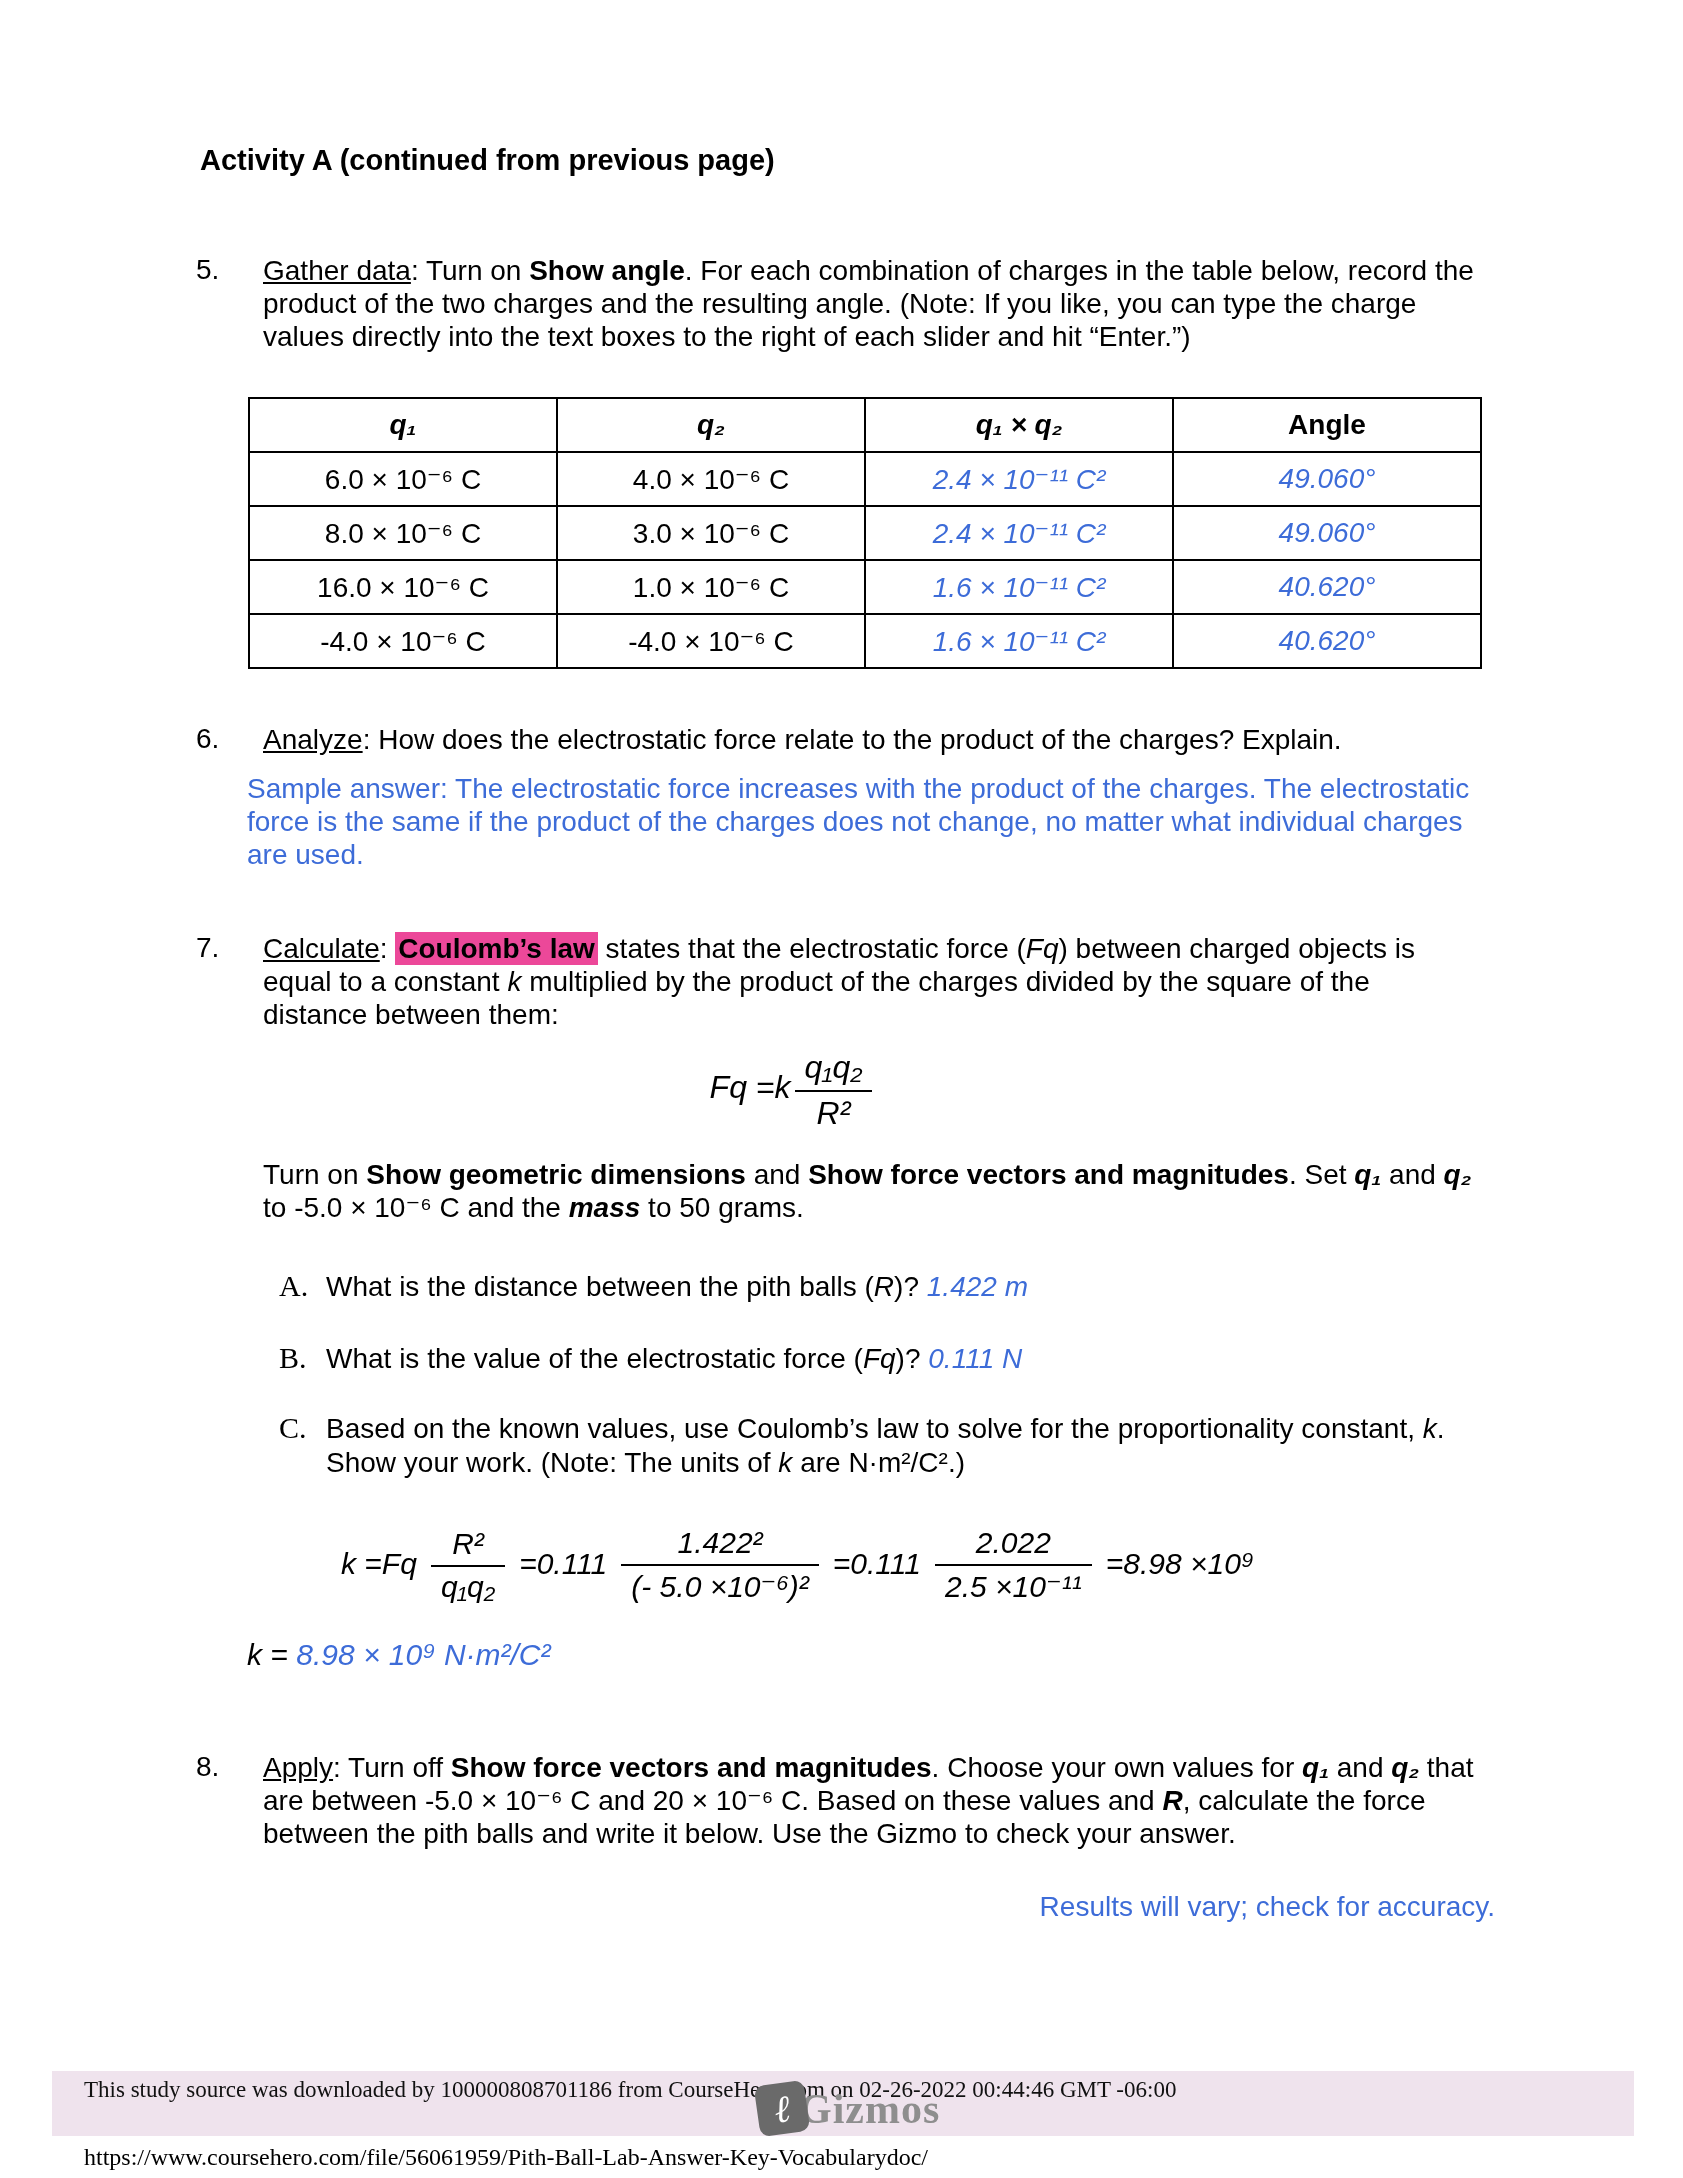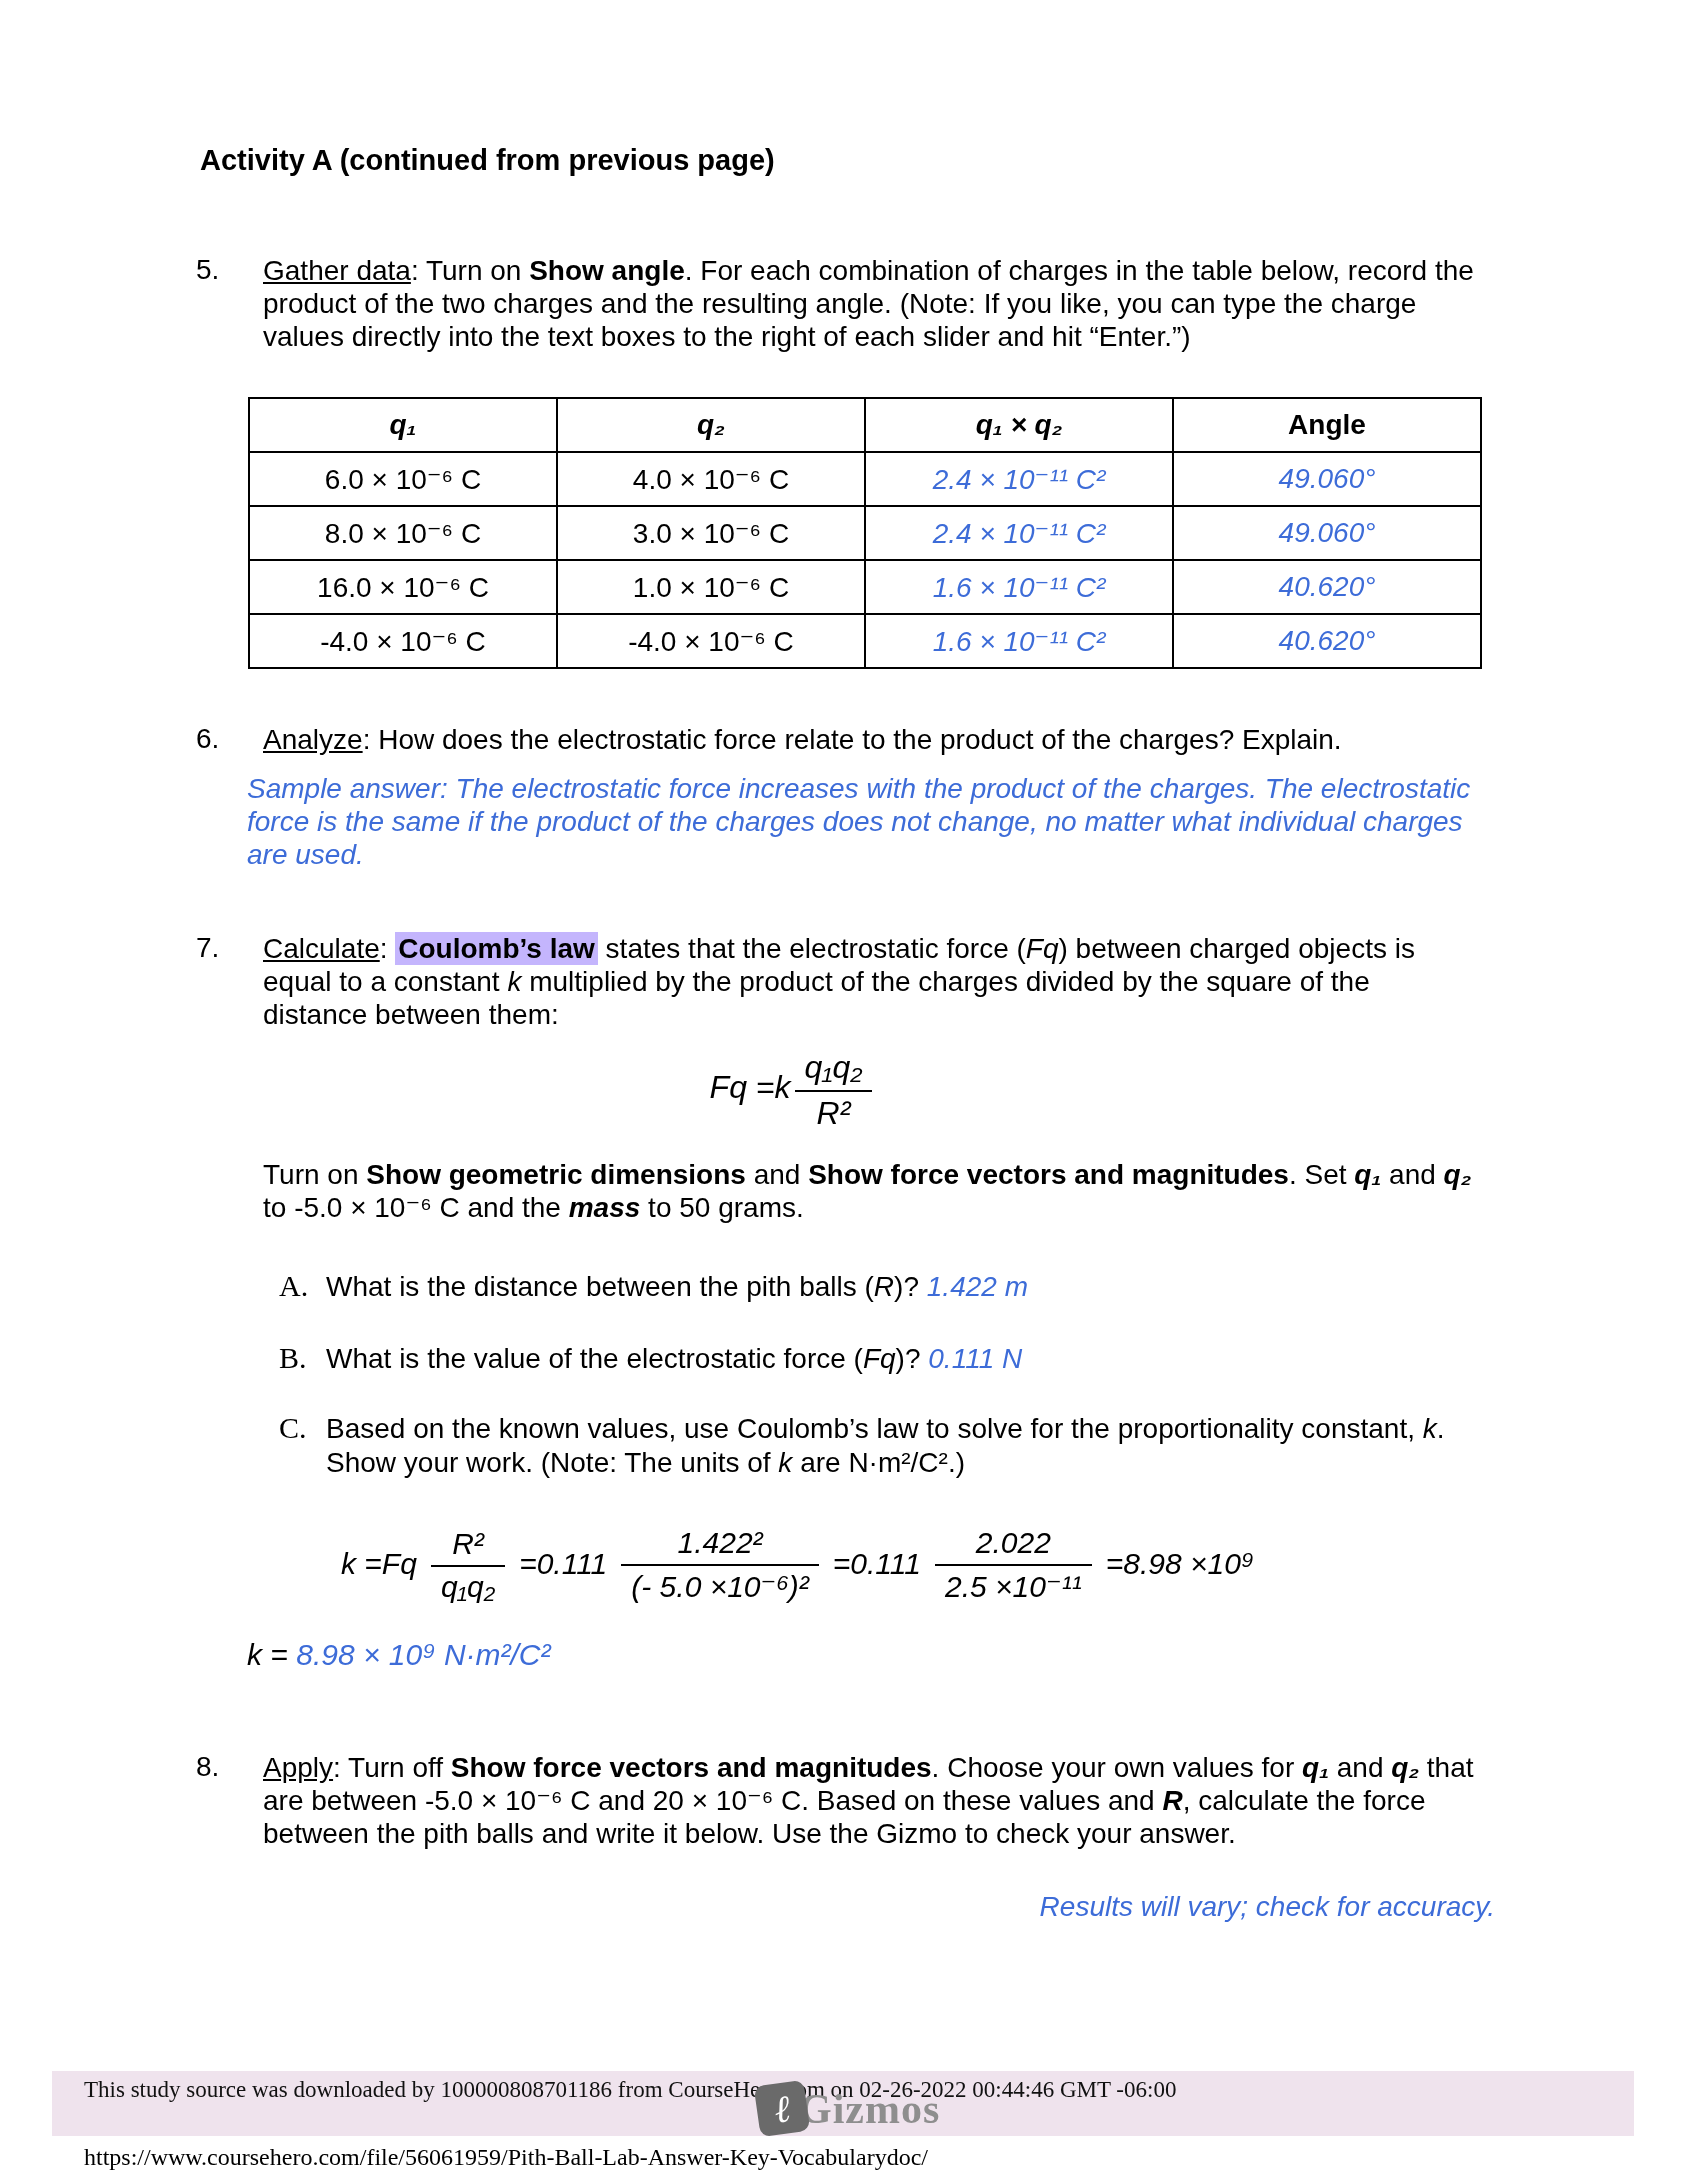--- a/index.html
+++ b/index.html
@@ -11,23 +11,23 @@
   .content{padding:144px 188px 0 196px;}
   .title{font-weight:bold;font-size:29px;margin:0 0 77px 4px;}
   .item{position:relative;padding-left:51px;}
   .num{position:absolute;left:0;top:0;}
   .para{margin:16px;line-height:33px;}
   .ul{text-decoration:underline;}
   .b{font-weight:bold;}
   .i{font-style:italic;}
   .bi{font-weight:bold;font-style:italic;}
   .blue{color:#3d6cd8;font-style:italic;}
-  .hl{background:#c4b5fd;font-weight:bold;padding:1px 3px;}
+  .hl{background:#ec4899;font-weight:bold;padding:1px 3px;}
   .mt55{margin-top:54px;} .mt62{margin-top:61px;} .mt80{margin-top:79px;}
-  .ans{margin:14px 0 0 0;line-height:33px;color:#3d6cd8;font-style:italic;}
+  .ans{margin:14px 0 0 0;line-height:33px;color:#3d6cd8;}
   .ans8{margin-top:40px;text-align:right;}
   table.data{border-collapse:collapse;margin:44px 0 0 1px;table-layout:fixed;width:1234px;}
   .data th,.data td{border:2px solid #000;height:52px;text-align:center;vertical-align:middle;padding:0;font-size:28px;}
   .data th{font-weight:bold;}
   .qh{font-style:italic;}
   .bluecell{color:#3d6cd8;font-style:italic;}
   .formula{margin:14px 0 0 -156px;text-align:center;font-style:italic;font-size:32px;}
   .frac{display:inline-flex;flex-direction:column;vertical-align:middle;margin:0 4px;}
   .fnum{display:block;border-bottom:2.5px solid #000;padding:2px 10px 4px;text-align:center;}
   .fden{display:block;padding:3px 10px 0;text-align:center;}

